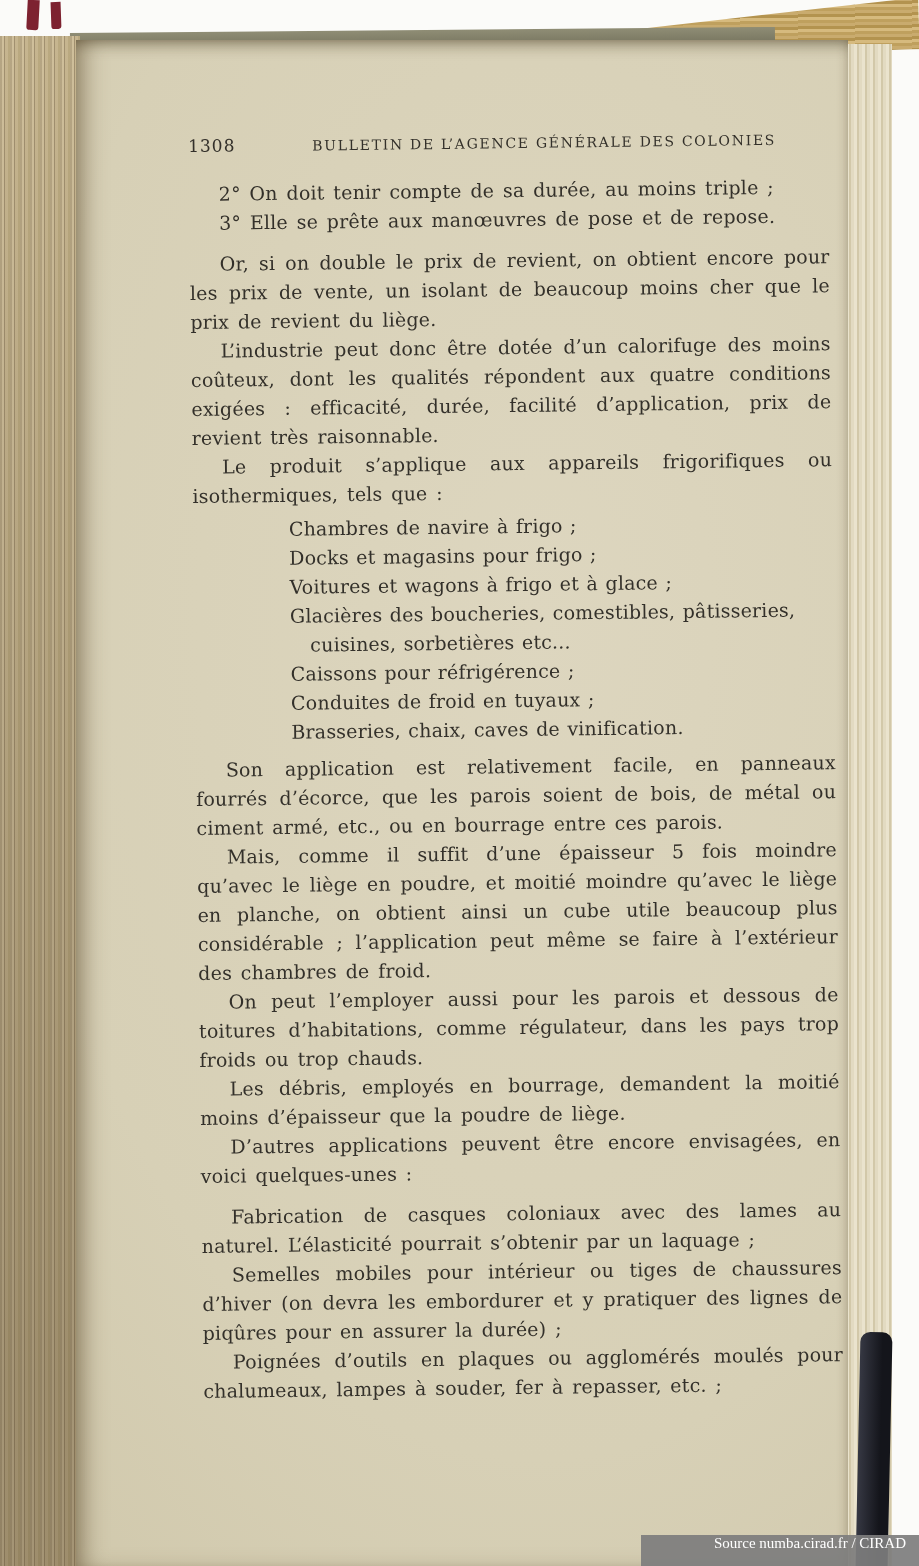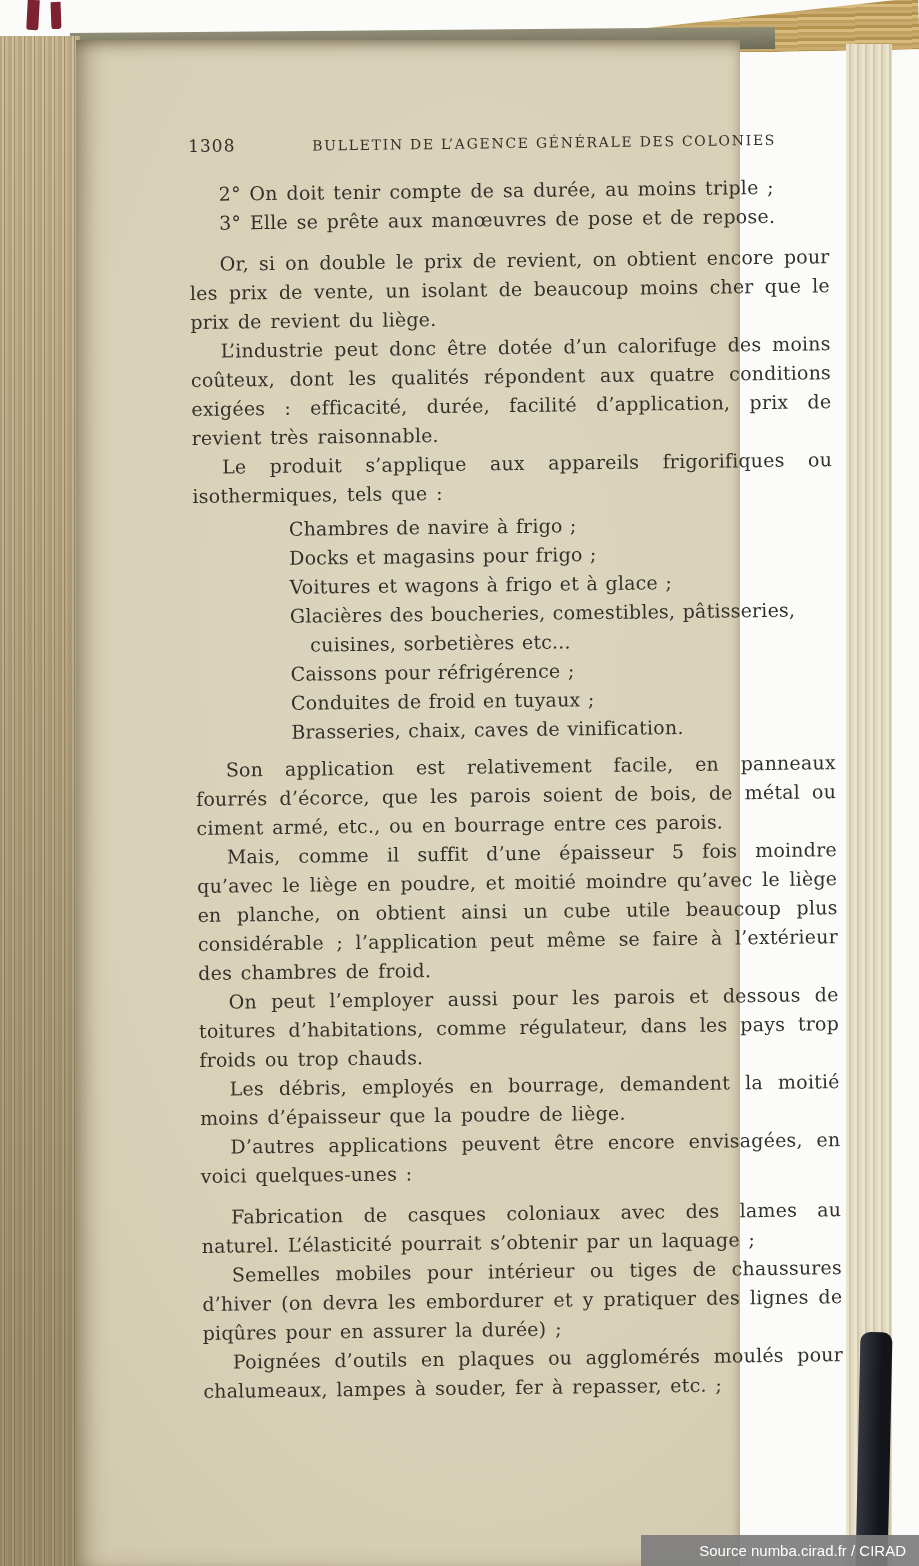--- a/index.html
+++ b/index.html
@@ -42,21 +42,21 @@
   }
   .cover-strip {
     position:absolute; left:858px; top:1332px; width:32px; height:240px;
     background:linear-gradient(90deg,#363843,#14151b 70%);
     border-radius:10px 10px 0 0;
     transform:rotate(1.2deg);
   }
 
   
   .page {
-    position:absolute; left:76px; top:40px; width:664px; height:1526px;
+    position:absolute; left:76px; top:40px; width:772px; height:1526px;
     background:radial-gradient(120% 100% at 60% 38%,
       #ddd6bf 0%, #d7d0b6 55%, #ccc3a5 100%);
     box-shadow:
       inset 16px 0 24px -10px rgba(80,60,30,.55),
       inset 0 12px 16px -10px rgba(70,60,35,.6),
       inset -8px 0 12px -8px rgba(80,60,30,.3);
   }
 
   .text-area {
     position:absolute; left:112px; top:92px; width:640px;
@@ -76,23 +76,23 @@
   .sp   { margin-top:12px; }
 
   .list { margin:5px 0 8px 96px; }
   .list-item { padding-left:20px; text-indent:-20px; word-spacing:1.2px; letter-spacing:.2px; }
 
   
   .attribution {
     position:absolute; right:0; bottom:0; height:31px; min-width:278px;
     background:rgba(125,125,125,.92);
     color:#ffffff;
-    font-family:Liberation Sans, sans-serif;
+    font-family:Liberation Serif, serif;
     font-size:15px;
-    display:flex; align-items:center; justify-content:flex-end;
+    display:flex; justify-content:flex-end;
     padding:0 13px;
   }
 </style>
 </head>
 <body>
 
 <div class="headband hb1"></div>
 <div class="headband hb2"></div>
 <div class="top-gold"></div>
 <div class="top-edge"></div>

